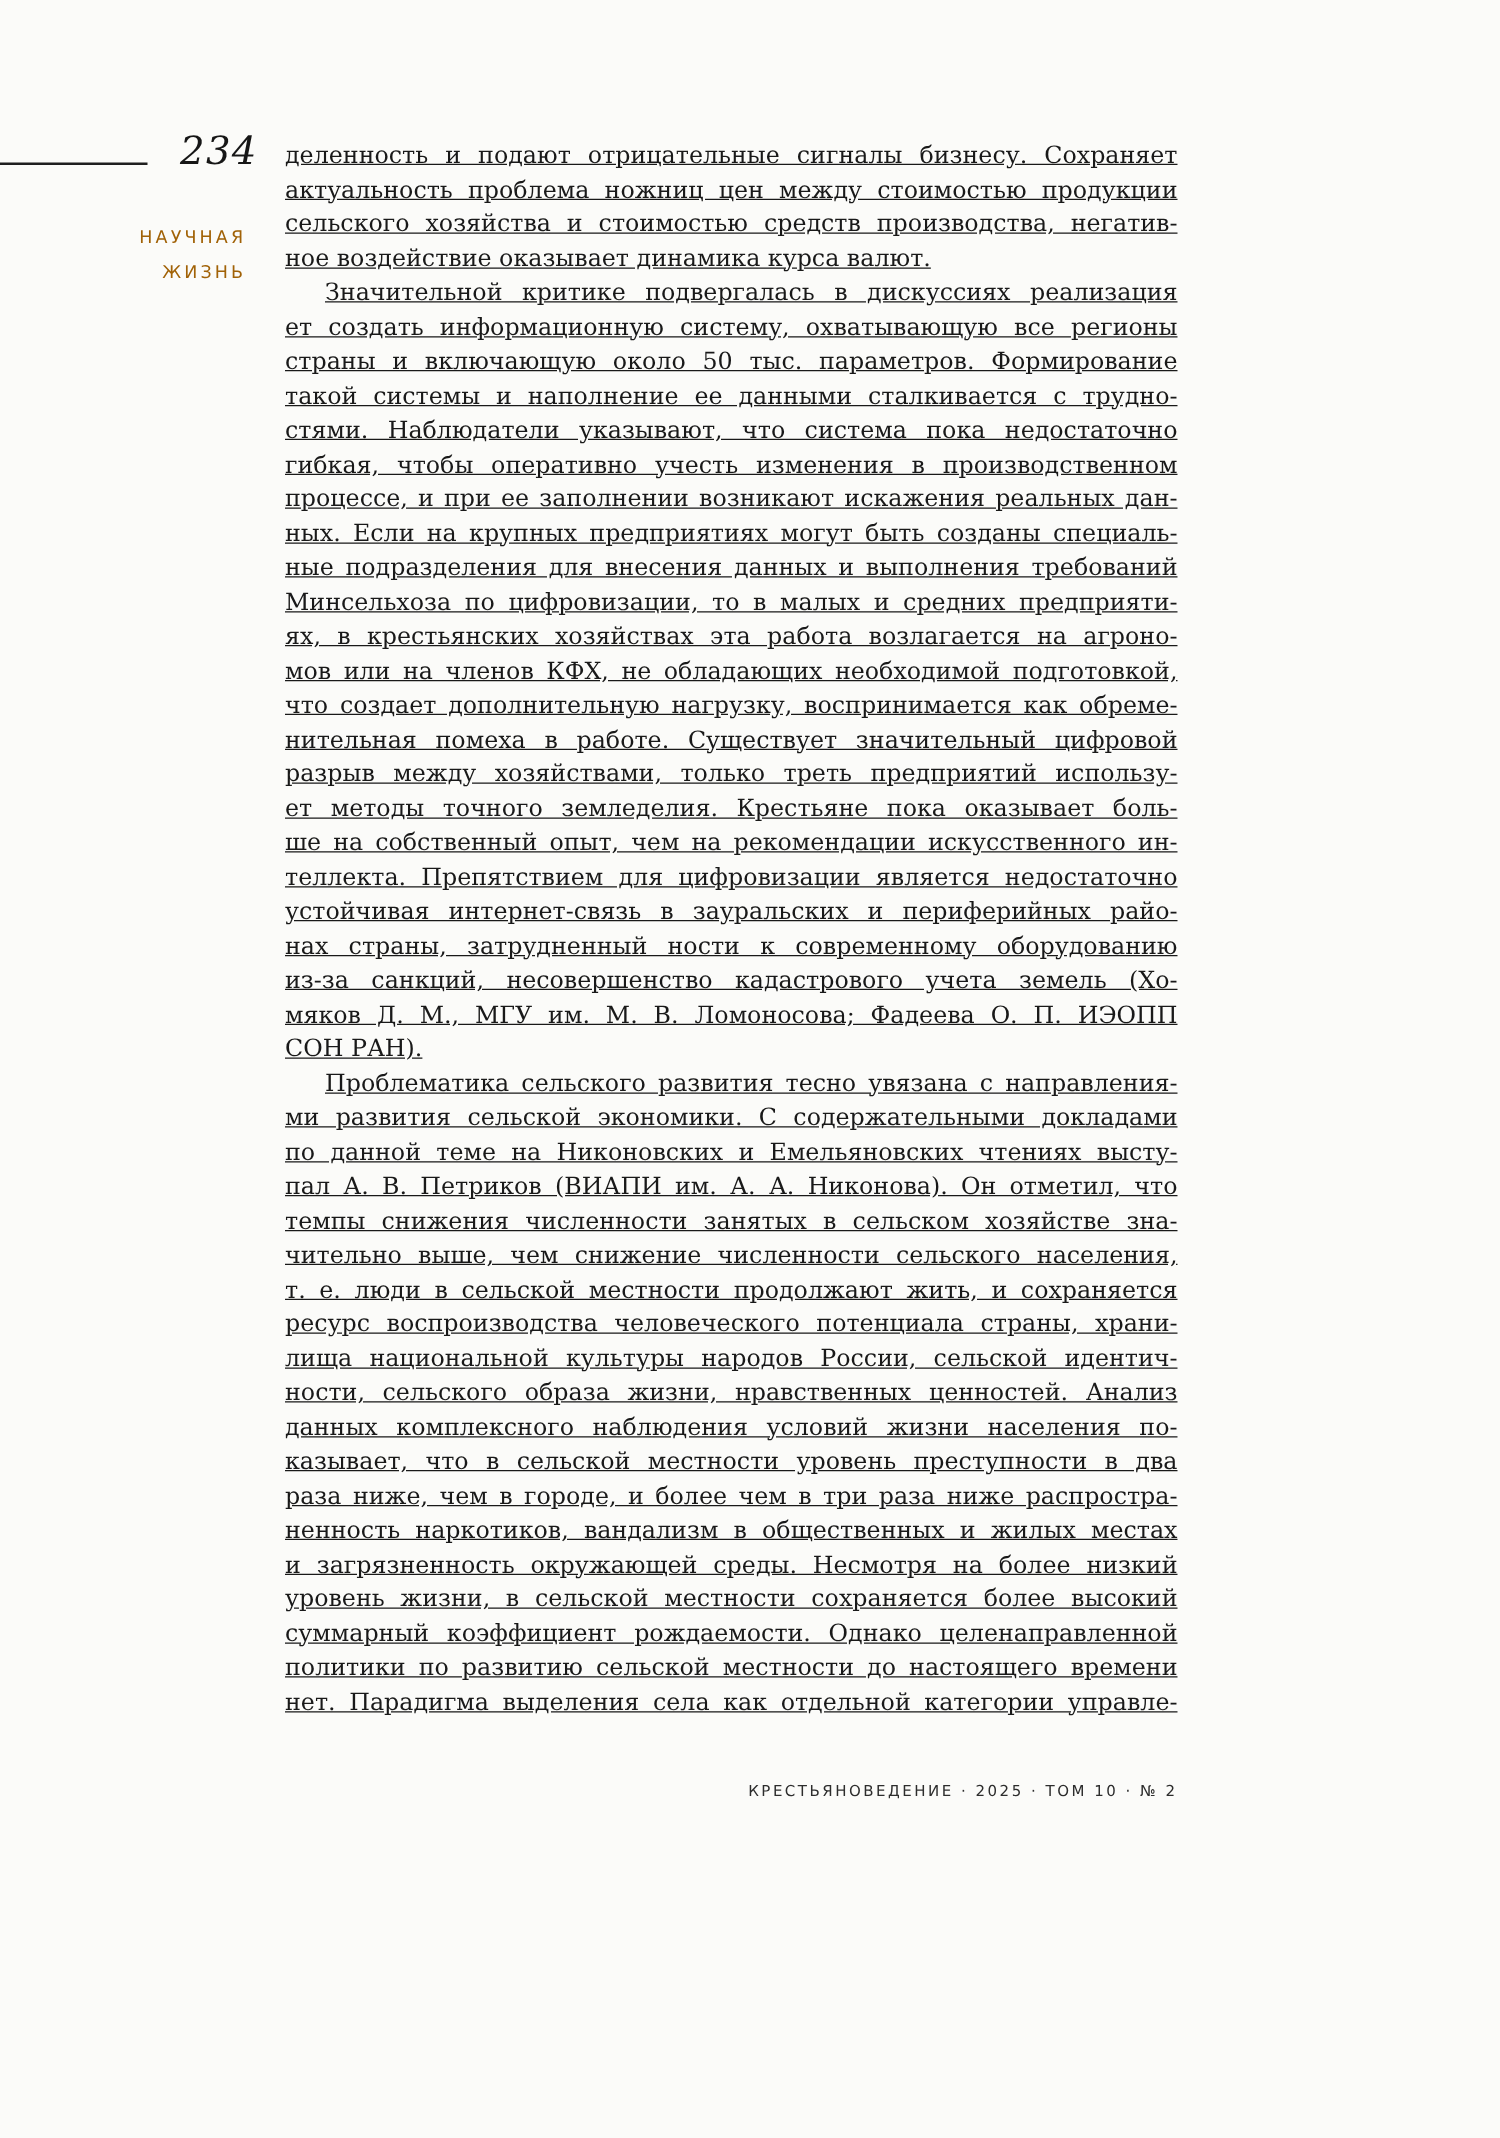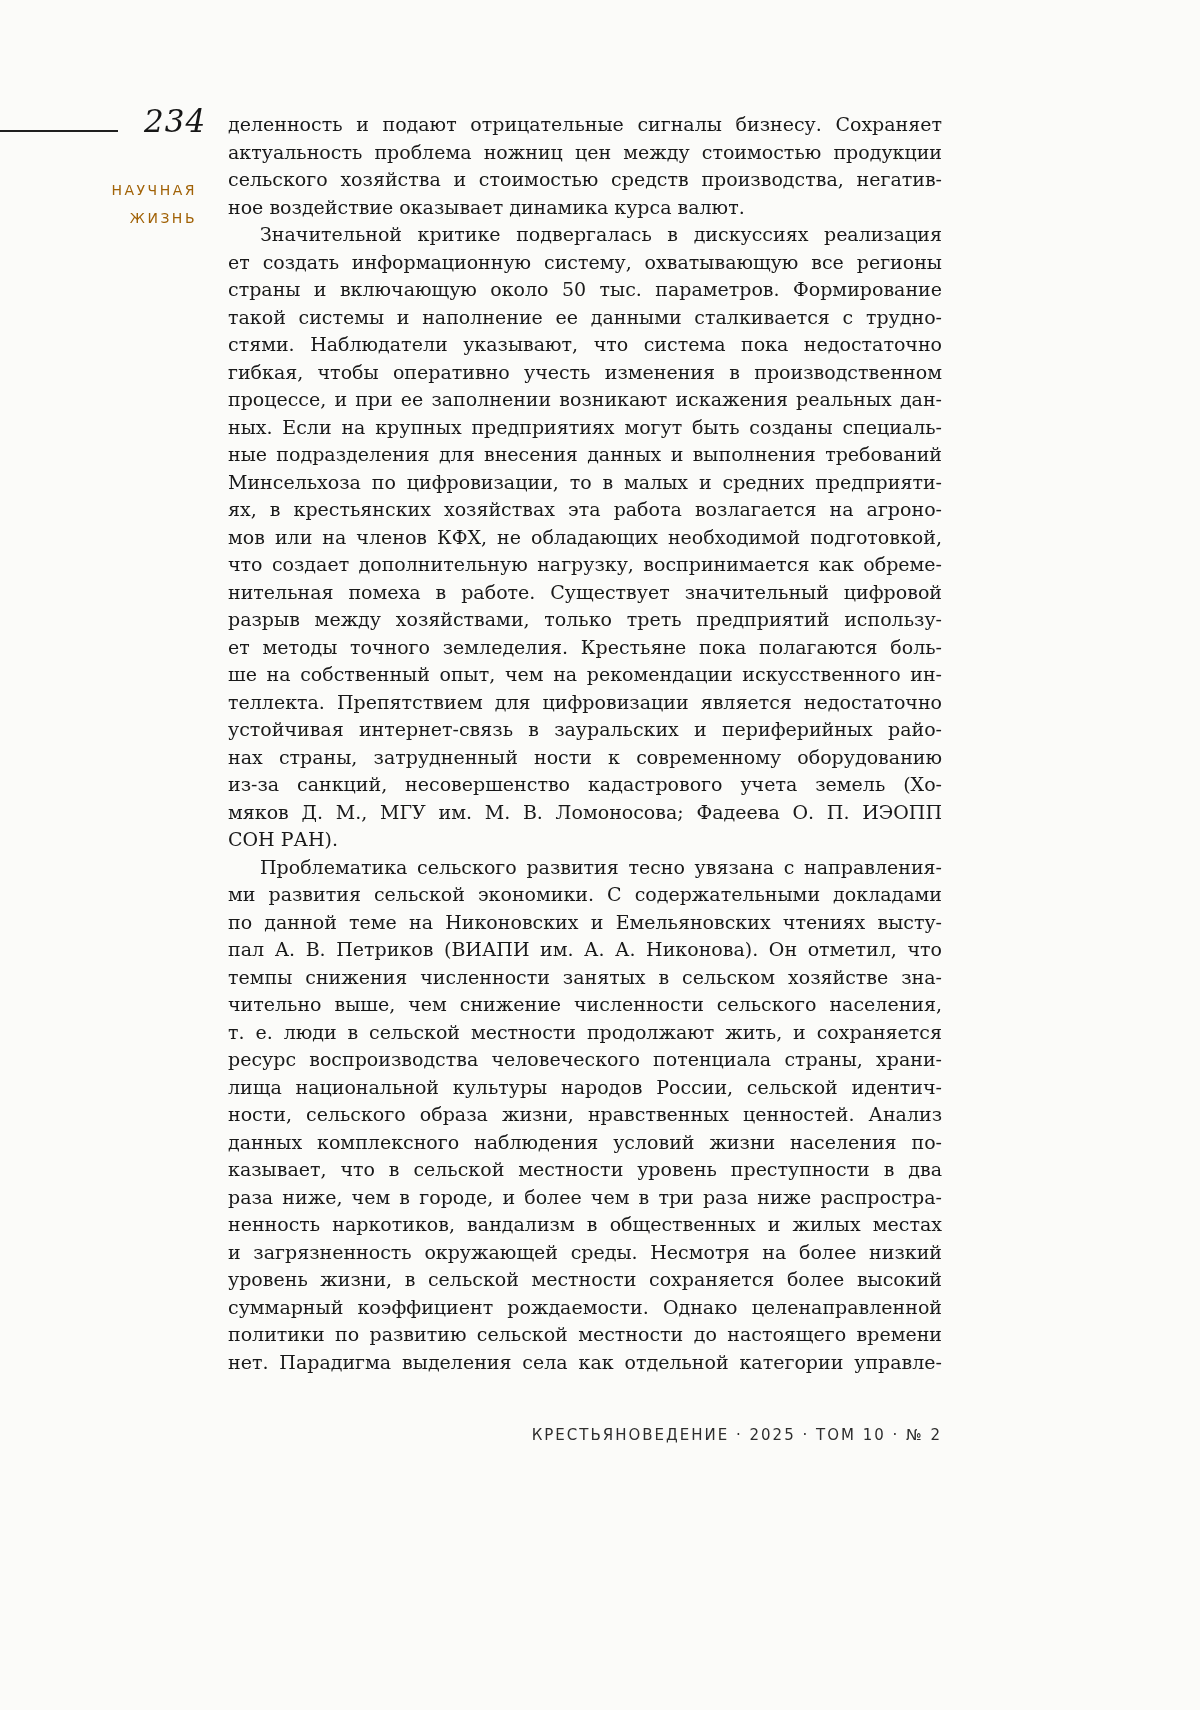--- a/index.html
+++ b/index.html
@@ -39,35 +39,36 @@
     line-height: 28px;
     color: #a16207;
   }
   .article-body {
     position: absolute;
     left: 228px; top: 111px;
     width: 714px;
     font-size: 19px;
     line-height: 27.5px;
     color: #191919;
+    text-decoration: underline;
   }
   .line {
     text-align: justify;
     text-align-last: justify;
     white-space: normal;
   }
   .line.last { text-align-last: left; }
   .line.indent { text-indent: 32px; }
   .journal-footer {
     position: absolute;
     left: 228px; top: 1426px;
     width: 714px;
     text-align: right;
     font-family: "DejaVu Sans", sans-serif;
-    font-size: 15px;
+    font-size: 12px;
     letter-spacing: 2px;
     color: #2d2d2d;
   }
 </style>
 </head>
 <body>
 
 <div class="page">
   <div class="margin-rule"></div>
   <div class="page-number">234</div>
@@ -88,21 +89,21 @@
       <div class="line">гибкая, чтобы оперативно учесть изменения в производственном</div>
       <div class="line">процессе, и при ее заполнении возникают искажения реальных дан-</div>
       <div class="line">ных. Если на крупных предприятиях могут быть созданы специаль-</div>
       <div class="line">ные подразделения для внесения данных и выполнения требований</div>
       <div class="line">Минсельхоза по цифровизации, то в малых и средних предприяти-</div>
       <div class="line">ях, в крестьянских хозяйствах эта работа возлагается на агроно-</div>
       <div class="line">мов или на членов КФХ, не обладающих необходимой подготовкой,</div>
       <div class="line">что создает дополнительную нагрузку, воспринимается как обреме-</div>
       <div class="line">нительная помеха в работе. Существует значительный цифровой</div>
       <div class="line">разрыв между хозяйствами, только треть предприятий использу-</div>
-      <div class="line">ет методы точного земледелия. Крестьяне пока полагаются боль-</div>
+      <div class="line">ет методы точного земледелия. Крестьяне пока оказывает боль-</div>
       <div class="line">ше на собственный опыт, чем на рекомендации искусственного ин-</div>
       <div class="line">теллекта. Препятствием для цифровизации является недостаточно</div>
       <div class="line">устойчивая интернет-связь в зауральских и периферийных райо-</div>
       <div class="line">нах страны, затрудненный ности к современному оборудованию</div>
       <div class="line">из-за санкций, несовершенство кадастрового учета земель (Хо-</div>
       <div class="line">мяков Д. М., МГУ им. М. В. Ломоносова; Фадеева О. П. ИЭОПП</div>
       <div class="line last">СОН РАН).</div>
       <div class="line indent">Проблематика сельского развития тесно увязана с направления-</div>
       <div class="line">ми развития сельской экономики. С содержательными докладами</div>
       <div class="line">по данной теме на Никоновских и Емельяновских чтениях высту-</div>

